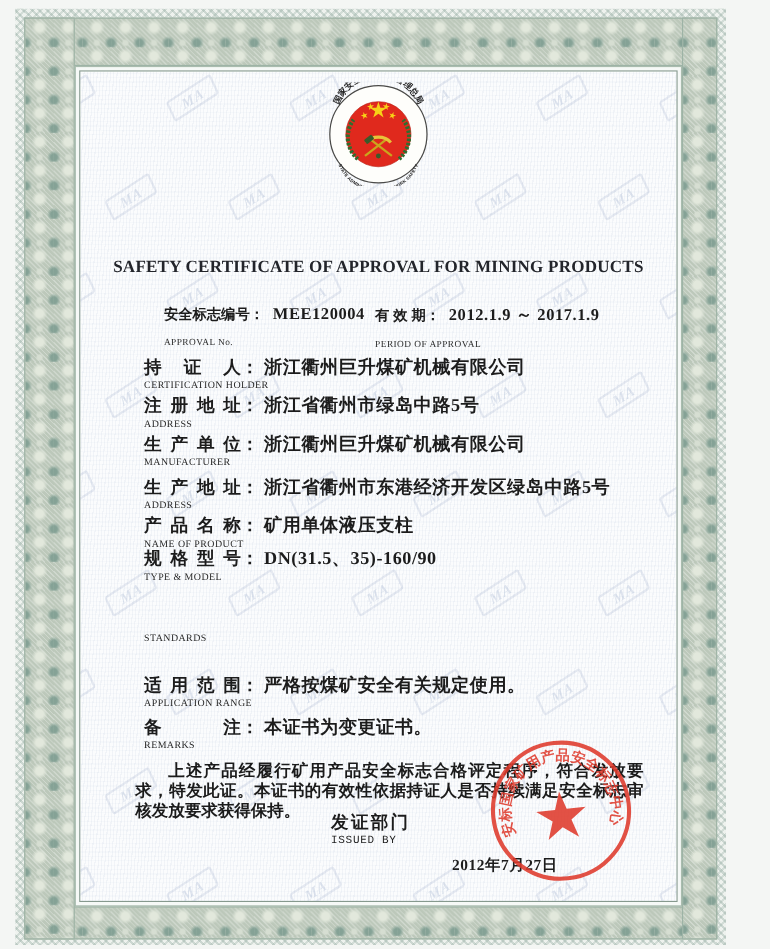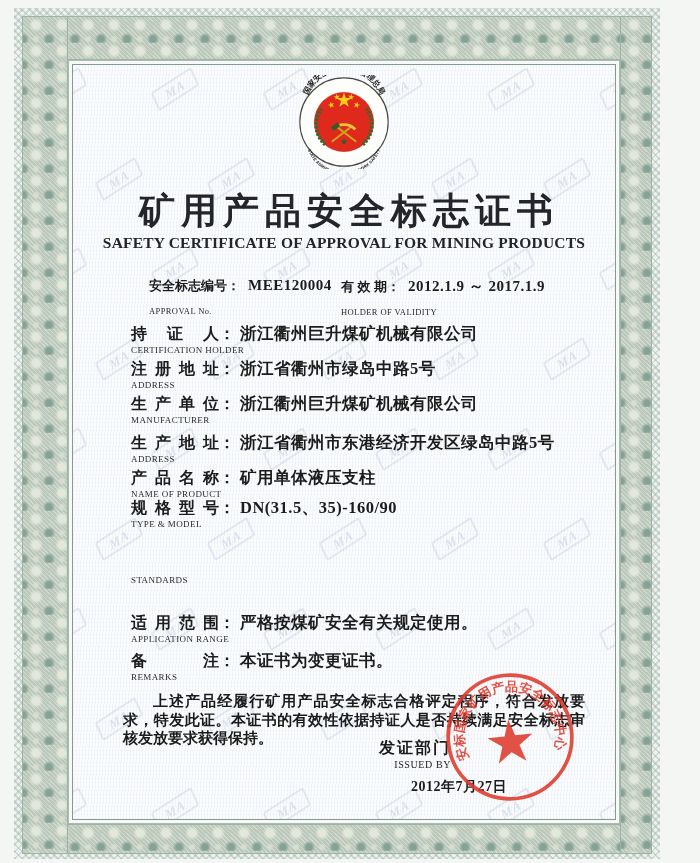--- a/index.html
+++ b/index.html
@@ -97,21 +97,21 @@
   .ren { font-size:9px; letter-spacing:.4px; color:#2a2a2a; margin-top:0px; }
   .r1{top:258px}.r2{top:293px}.r3{top:328px}.r4{top:367px}.r5{top:402px}.r6{top:432px}
   .s1{top:510px}.s2{top:547px}.s3{top:585px}
 
   
   .statement {
     position:absolute; top:627px; left:50px; width:462px;
     font-size:15px; line-height:18.5px; text-align:justify;
     text-indent:2em; font-weight:600; color:#1b1b1b;
   }
-  .issued { position:absolute; top:673px; left:228px; width:150px; text-align:right; }
+  .issued { position:absolute; top:673px; left:228px; width:150px; text-align:left;font-family:Liberation Mono, monospace; }
   .issued-zh { font-size:16px; font-weight:600; letter-spacing:2px; }
   .issued-en { font-size:10px; letter-spacing:.6px; margin-top:0; }
   .issue-date { position:absolute; top:713px; left:338px; font-size:14px; font-weight:600; letter-spacing:.5px; }
 
   
   .seal { position:absolute; left:369px; top:604px; width:136px; height:136px; opacity:.88; transform:rotate(-6deg); }
 </style>
 </head>
 <body>
 
@@ -209,35 +209,34 @@
 
     <g transform="translate(50,62)">
       <path d="M-13,9 L9,-8" stroke="#caa61d" stroke-width="2.2"></path>
       <path d="M13,9 L-9,-8" stroke="#caa61d" stroke-width="2.2"></path>
       <path d="M-12,-4 A 15,13 0 0 1 12,-4" stroke="#e8c33a" stroke-width="3" fill="none"></path>
       <rect x="-13.5" y="-9.5" width="9" height="5" rx="1" fill="#3b5a2a" transform="rotate(-38 -9 -7)"></rect>
       <circle cx="0" cy="9" r="2.4" fill="#3b5a2a"></circle>
     </g>
   </svg>
 
-  <div class="title">矿用产品安全标志证书</div>
   <div class="subtitle">SAFETY CERTIFICATE OF APPROVAL FOR MINING PRODUCTS</div>
 
   <div class="head-row">
     <div class="hgroup hg1">
       <div class="hline">
         <span>安全标志编号</span><span class="colon">：</span><span class="hval">MEE120004</span>
       </div>
       <div class="hen">APPROVAL No.</div>
     </div>
     <div class="hgroup hg2">
       <div class="hline">
         <span class="hzh-just">有效期</span><span class="colon">：</span><span class="hval">2012.1.9 ～ 2017.1.9</span>
       </div>
-      <div class="hen">HOLDER OF VALIDITY</div>
+      <div class="hen">PERIOD OF APPROVAL</div>
     </div>
   </div>
 
   <div class="row r1">
     <div class="rline"><span class="rzh">持证人</span><span class="colon">：</span><span class="rval">浙江衢州巨升煤矿机械有限公司</span></div>
     <div class="ren">CERTIFICATION HOLDER</div>
   </div>
   <div class="row r2">
     <div class="rline"><span class="rzh">注册地址</span><span class="colon">：</span><span class="rval">浙江省衢州市绿岛中路5号</span></div>
     <div class="ren">ADDRESS</div>

